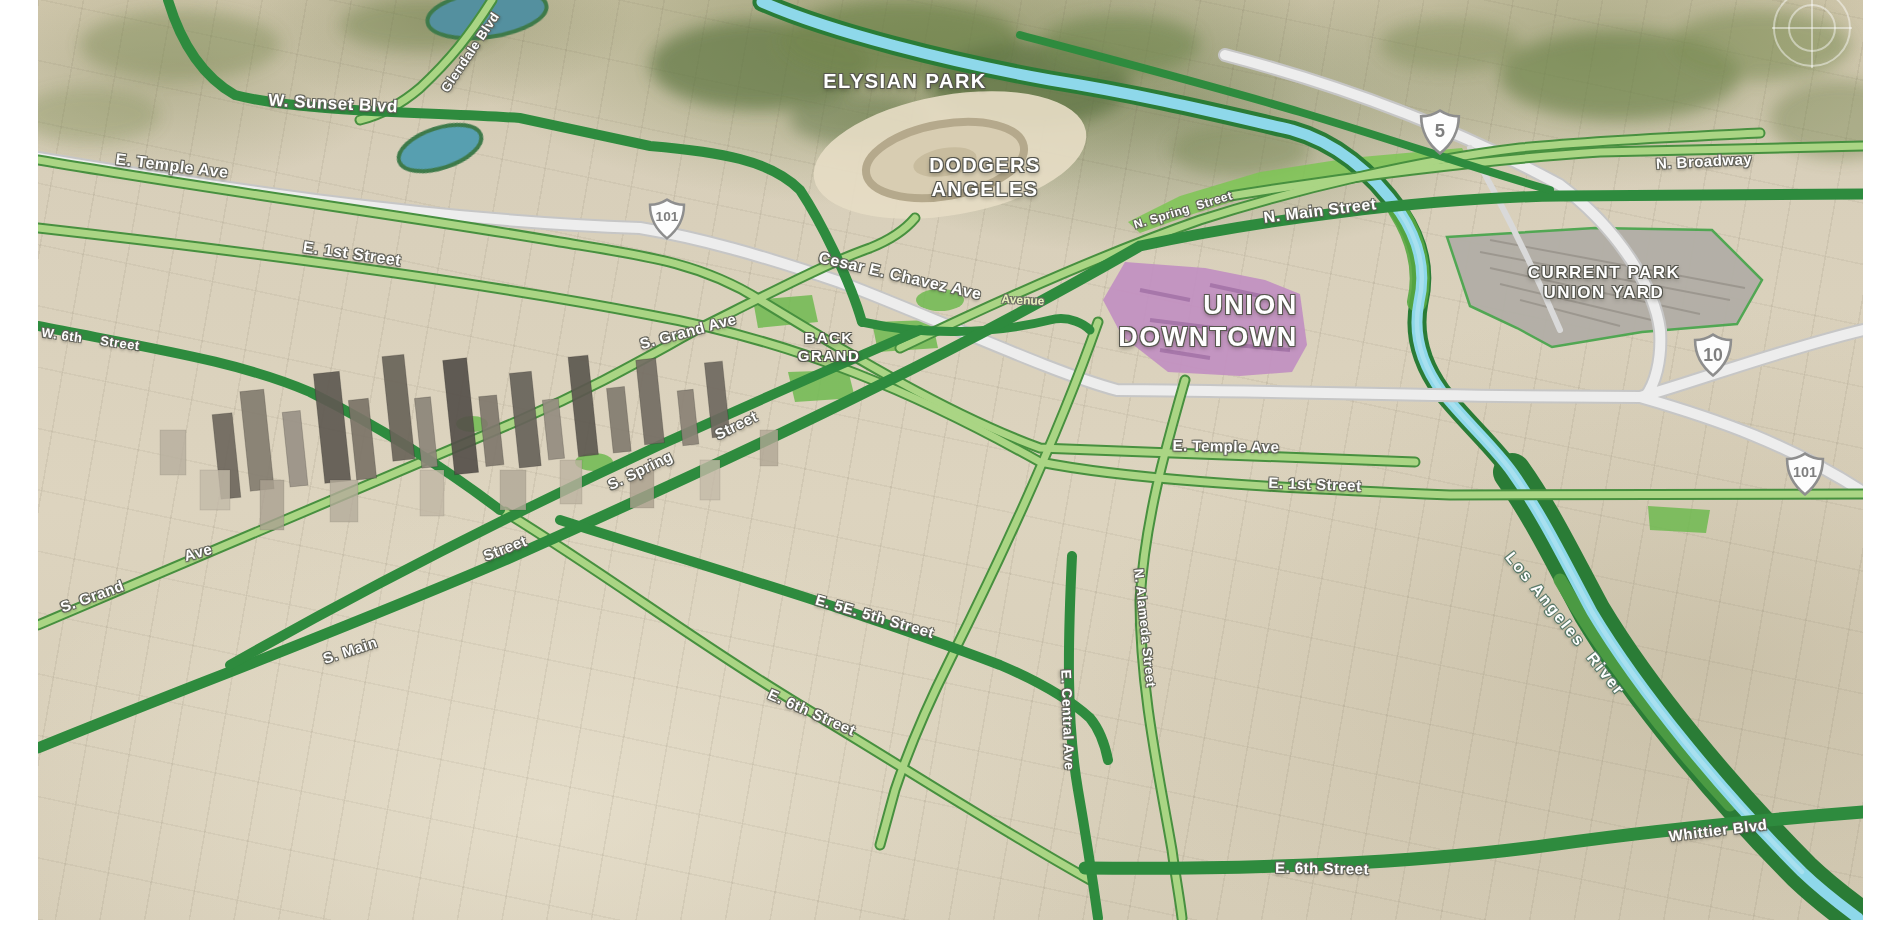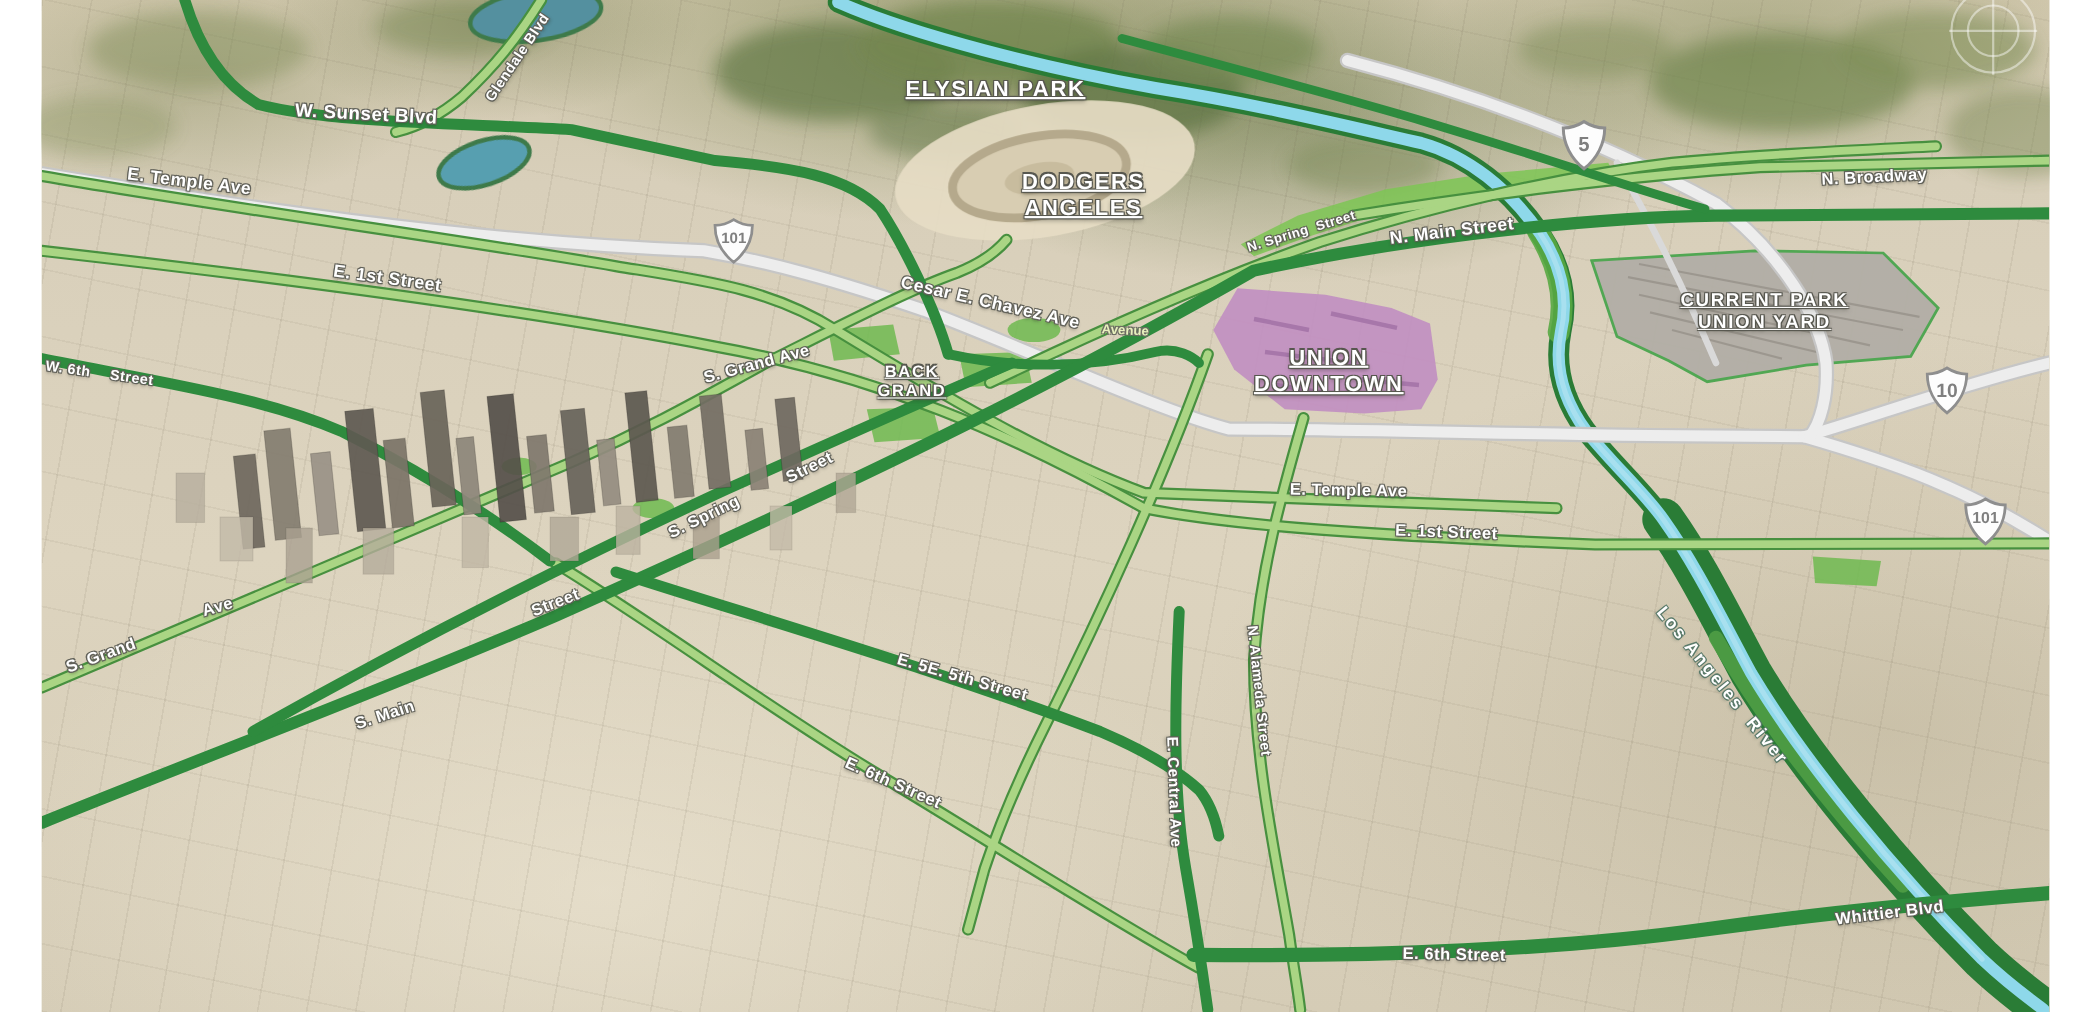--- a/index.html
+++ b/index.html
@@ -16,21 +16,21 @@
       radial-gradient(320px 150px at 7% 9%, rgba(115,125,75,.30), transparent 70%),
       radial-gradient(280px 130px at 22% 2%, rgba(100,112,64,.38), transparent 70%),
       radial-gradient(900px 520px at 92% 72%, rgba(165,155,125,.30), transparent 70%),
       radial-gradient(820px 430px at 28% 88%, rgba(240,233,215,.55), transparent 72%),
       linear-gradient(180deg,#cfc6ab 0%,#d8cfba 18%,#ddd4bf 55%,#d5ccb6 100%);
   }
   .map svg{position:absolute;left:0;top:0;display:block;}
   .labels{position:absolute;left:0;top:0;width:1900px;height:927px;pointer-events:none;}
   .lbl{position:absolute;color:#fff;font-weight:700;white-space:pre;transform-origin:center;}
   .lbl.place{letter-spacing:1.5px;text-align:center;line-height:1.18;
-    text-shadow:-1px -1px 0 #57574f,1px -1px 0 #57574f,-1px 1px 0 #57574f,1px 1px 0 #57574f,0 2px 4px rgba(40,40,30,.5);text-decoration:underline;}
+    text-shadow:-1px -1px 0 #57574f,1px -1px 0 #57574f,-1px 1px 0 #57574f,1px 1px 0 #57574f,0 2px 4px rgba(40,40,30,.5);}
   .lbl.street{letter-spacing:.5px;
     text-shadow:-1px -1px 0 #62625a,1px -1px 0 #62625a,-1px 1px 0 #62625a,1px 1px 0 #62625a,0 2px 3px rgba(40,40,30,.45);}
   .lbl.water{letter-spacing:2px;
     text-shadow:-1px -1px 0 #5a7a6a,1px -1px 0 #5a7a6a,-1px 1px 0 #5a7a6a,1px 1px 0 #5a7a6a,0 2px 3px rgba(30,50,40,.4);}
   .lbl.basemap{color:#e7f0bd;font-weight:700;
     text-shadow:-1px -1px 0 #6d6d64,1px -1px 0 #6d6d64,-1px 1px 0 #6d6d64,1px 1px 0 #6d6d64;}
   .shield{position:absolute;transform:translate(-50%,-50%);pointer-events:none;}
   .shield svg{display:block;width:100%;height:100%;}
   .shield span{position:absolute;left:0;right:0;top:26%;text-align:center;
     color:#7f7f7f;font-weight:700;font-family:"Liberation Sans",sans-serif;}
@@ -206,21 +206,21 @@
         <line x1="1812" y1="-12" x2="1812" y2="68"></line>
         <line x1="1772" y1="28" x2="1852" y2="28"></line>
       </g>
     </svg>
   </div>
 
   <div class="labels">
       <div class="lbl place" style="left: 905px; top: 82px; font-size: 20px; transform: translate(-50%, -50%) rotate(0deg);"><div>ELYSIAN PARK</div></div>
       <div class="lbl place" style="left: 985px; top: 178px; font-size: 20px; transform: translate(-50%, -50%) rotate(0deg);"><div>DODGERS</div><div>ANGELES</div></div>
       <div class="lbl place" style="left: 829px; top: 347px; font-size: 15px; transform: translate(-50%, -50%) rotate(0deg);"><div>BACK</div><div>GRAND</div></div>
-      <div class="lbl place" style="left: 1208px; top: 338px; font-size: 20px; transform: translate(-50%, -50%) rotate(0deg);"><div>UNION</div><div>DOWNTOWN</div></div>
+      <div class="lbl place" style="left: 1208px; top: 322px; font-size: 27px; transform: translate(-50%, -50%) rotate(0deg); text-align: right;"><div>UNION</div><div>DOWNTOWN</div></div>
       <div class="lbl place" style="left: 1604px; top: 283px; font-size: 17px; transform: translate(-50%, -50%) rotate(0deg);"><div>CURRENT PARK</div><div>UNION YARD</div></div>
       <div class="lbl street" style="left: 333px; top: 104px; font-size: 17px; transform: translate(-50%, -50%) rotate(3deg);">W. Sunset Blvd</div>
       <div class="lbl street" style="left: 470px; top: 52px; font-size: 13px; transform: translate(-50%, -50%) rotate(-56deg);">Glendale Blvd</div>
       <div class="lbl street" style="left: 172px; top: 166px; font-size: 16px; transform: translate(-50%, -50%) rotate(7deg);">E. Temple Ave</div>
       <div class="lbl street" style="left: 352px; top: 254px; font-size: 16px; transform: translate(-50%, -50%) rotate(8deg);">E. 1st Street</div>
       <div class="lbl street" style="left: 62px; top: 335px; font-size: 13px; transform: translate(-50%, -50%) rotate(8deg);">W. 6th</div>
       <div class="lbl street" style="left: 120px; top: 343px; font-size: 13px; transform: translate(-50%, -50%) rotate(8deg);">Street</div>
       <div class="lbl street" style="left: 900px; top: 276px; font-size: 16px; transform: translate(-50%, -50%) rotate(13deg);">Cesar E. Chavez Ave</div>
       <div class="lbl street" style="left: 1183px; top: 210px; font-size: 12px; transform: translate(-50%, -50%) rotate(-17deg);">N. Spring  Street</div>
       <div class="lbl street" style="left: 1320px; top: 211px; font-size: 16px; transform: translate(-50%, -50%) rotate(-7deg);">N. Main Street</div>
@@ -247,21 +247,21 @@
         <path d="M20 2 C25.5 5.5 32 7.5 38 7.5 C38 21 31.5 34 20 43 C8.5 34 2 21 2 7.5 C8 7.5 14.5 5.5 20 2 Z" fill="#fdfdfd" stroke="#8e8e8e" stroke-width="2.6"></path>
       </svg>
       <span style="font-size: 13.68px;">101</span>
     </div>
       <div class="shield" style="left: 1440px; top: 132px; width: 42px; height: 47.04px;">
       <svg viewBox="0 0 40 45">
         <path d="M20 2 C25.5 5.5 32 7.5 38 7.5 C38 21 31.5 34 20 43 C8.5 34 2 21 2 7.5 C8 7.5 14.5 5.5 20 2 Z" fill="#fdfdfd" stroke="#8e8e8e" stroke-width="2.6"></path>
       </svg>
       <span style="font-size: 18.48px;">5</span>
     </div>
-      <div class="shield" style="left: 1770px; top: 355px; width: 40px; height: 44.8px; text-decoration: underline;">
+      <div class="shield" style="left: 1713px; top: 355px; width: 40px; height: 44.8px; text-decoration: underline;">
       <svg viewBox="0 0 40 45">
         <path d="M20 2 C25.5 5.5 32 7.5 38 7.5 C38 21 31.5 34 20 43 C8.5 34 2 21 2 7.5 C8 7.5 14.5 5.5 20 2 Z" fill="#fdfdfd" stroke="#8e8e8e" stroke-width="2.6"></path>
       </svg>
       <span style="font-size: 17.6px;">10</span>
     </div>
       <div class="shield" style="left: 1805px; top: 474px; width: 40px; height: 44.8px;">
       <svg viewBox="0 0 40 45">
         <path d="M20 2 C25.5 5.5 32 7.5 38 7.5 C38 21 31.5 34 20 43 C8.5 34 2 21 2 7.5 C8 7.5 14.5 5.5 20 2 Z" fill="#fdfdfd" stroke="#8e8e8e" stroke-width="2.6"></path>
       </svg>
       <span style="font-size: 14.4px;">101</span>

